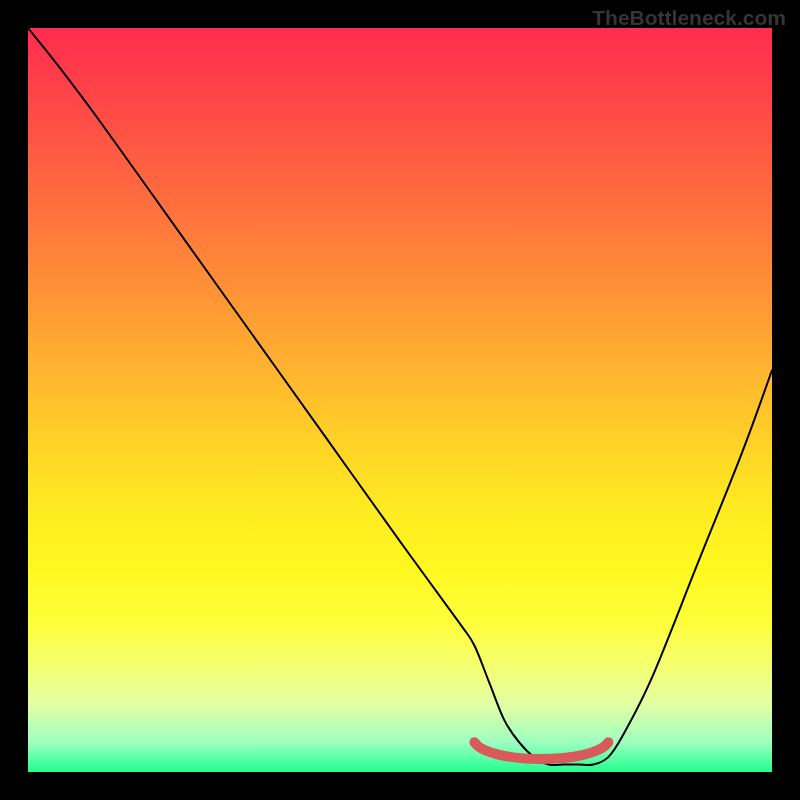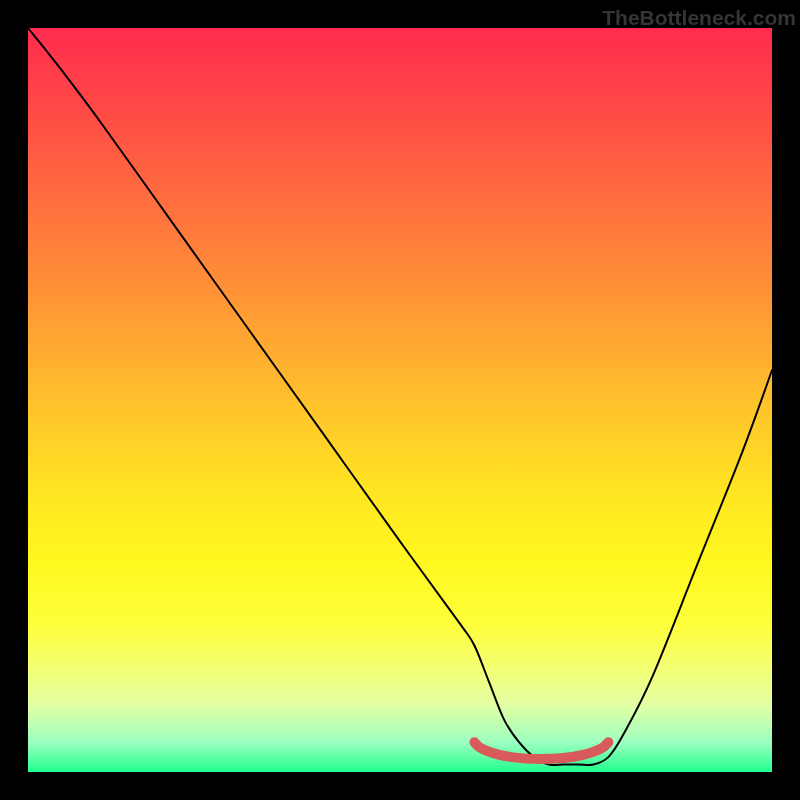--- a/index.html
+++ b/index.html
@@ -6,21 +6,21 @@
   body {
     width: 800px;
     height: 800px;
     background: #000;
     position: relative;
     font-family: Arial, sans-serif;
   }
   .watermark {
     position: absolute;
     top: 6px;
-    right: 4px;
+    right: 14px;
     color: #353535;
     font-size: 21px;
     font-weight: bold;
     z-index: 10;
   }
   .plot-area {
     position: absolute;
     left: 28px;
     top: 28px;
     width: 744px;

